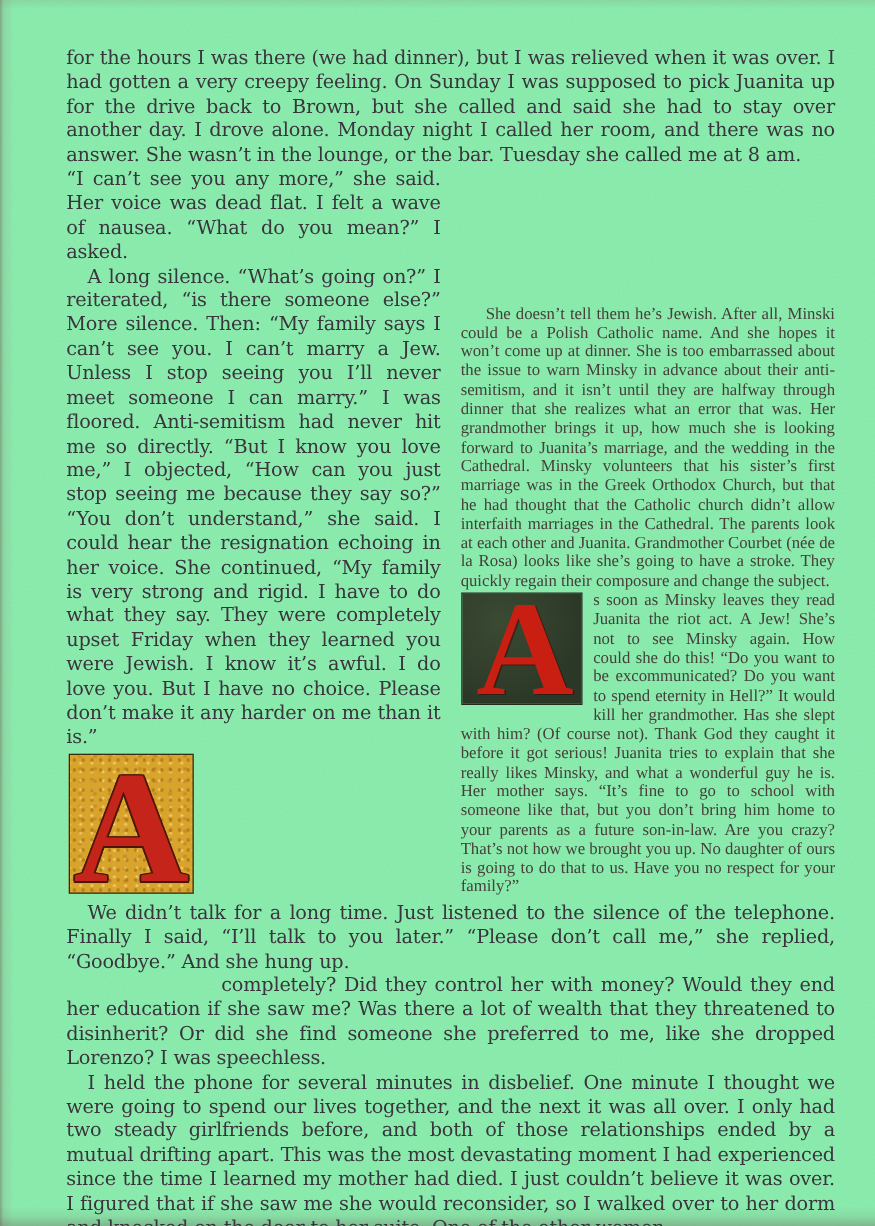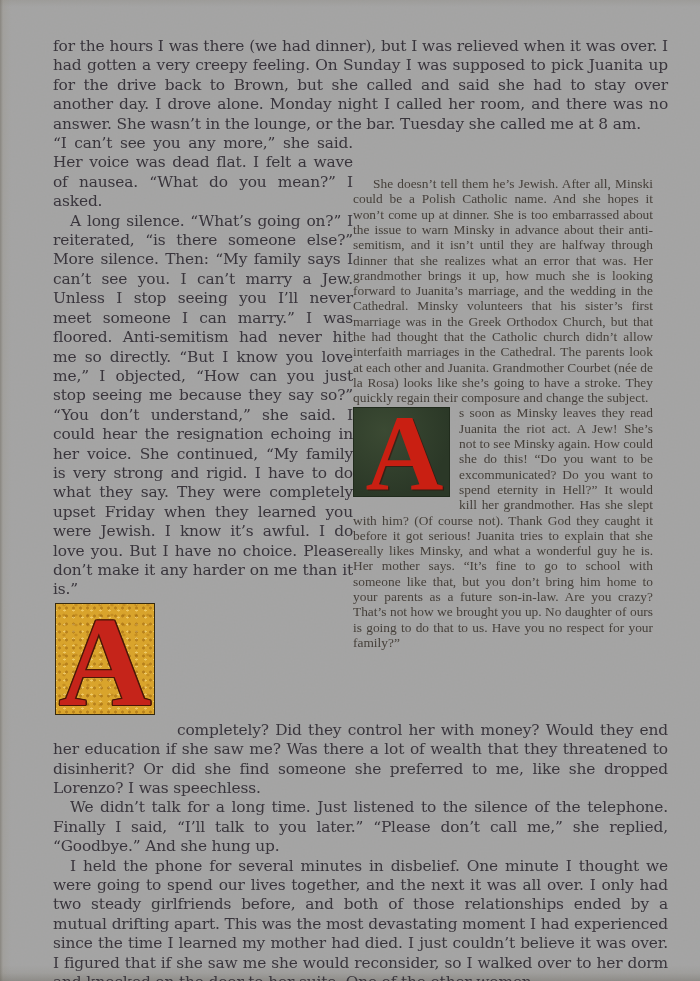--- a/index.html
+++ b/index.html
@@ -1,19 +1,19 @@
 <!DOCTYPE html>
 <html><head>
 <meta charset="utf-8">
 <style>
   html,body{margin:0;padding:0;background:#777;}
   .page{
     position:relative;
     width:700px;height:981px;
-    background:#a3a3a3;
+    background:#86efac;
     overflow:hidden;
     font-kerning:normal;
   }
   .texture-svg{position:absolute;inset:0;pointer-events:none;}
   .edge-left{
     position:absolute;left:0;top:0;width:12px;height:100%;
     background:linear-gradient(90deg, rgba(110,104,92,0.50) 0px, rgba(150,144,130,0.22) 3px, rgba(160,154,140,0.0) 11px);
     pointer-events:none;
   }
   .edge-bottom{
@@ -44,21 +44,22 @@
     font-size:13.4px;
     line-height:15.3px;
     color:#46403a;
     text-align:justify;
   }
   .indent{text-indent:17px;}
   .indent-sub{text-indent:20px;margin-top:36px;}
   .hang-first{text-indent:124px;}
   .cols{
     display:flex;
-    align-items:flex-start;
+    gap:16px;
+    align-items:flex-end;
   }
   .col{width:300px;}
   .col::after{content:"";display:block;clear:both;}
   .col-right{padding-top:6px;}
   
   .dropcap-gold{
     float:left;
     width:100px;height:112px;
     margin:3px 12px 2px 2px;
     border:1px solid #35290f;
@@ -142,19 +143,19 @@
       </div>
       <div class="col col-right">
         <p class="sub indent-sub">She doesn’t tell them he’s Jewish. After all, Minski could be a Polish Catholic name. And she hopes it won’t come up at dinner. She is too embarrassed about the issue to warn Minsky in advance about their anti-semitism, and it isn’t until they are halfway through dinner that she realizes what an error that was. Her grandmother brings it up, how much she is looking forward to Juanita’s marriage, and the wedding in the Cathedral. Minsky volunteers that his sister’s first marriage was in the Greek Orthodox Church, but that he had thought that the Catholic church didn’t allow interfaith marriages in the Cathedral. The parents look at each other and Juanita. Grandmother Courbet (née de la Rosa) looks like she’s going to have a stroke. They quickly regain their composure and change the subject.</p>
         <p class="sub"><span class="dropcap-green">
               <span class="dc-letter-green">A</span>
             </span><span>s soon as Minsky leaves they read Juanita the riot act. A Jew! She’s not to see Minsky again. How could she do this!  “Do you want to be excommunicated? Do you want to spend eternity in Hell?” It would kill her grandmother. Has she slept with him? (Of course not). Thank God they caught it before it got serious! Juanita tries to explain that she really likes Minsky, and what a wonderful guy he is. Her mother says. “It’s fine to go to school with someone like that, but you don’t bring him home to your parents as a future son-in-law. Are you crazy? That’s not how we brought you up. No daughter of ours is going to do that to us. Have you no respect for your family?”</span></p>
       </div>
     </div>
 
     <div class="sec-outro">
+      <p class="main indent">We didn’t talk for a long time. Just listened to the silence of the telephone. Finally I said, “I’ll talk to you later.” “Please don’t call me,” she replied, “Goodbye.” And she hung up.</p>
       <p class="main hang-first">completely? Did they control her with money? Would they end her education if she saw me? Was there a lot of wealth that they threatened to disinherit? Or did she find someone she preferred to me, like she dropped Lorenzo? I was speechless.</p>
-      <p class="main indent">We didn’t talk for a long time. Just listened to the silence of the telephone. Finally I said, “I’ll talk to you later.” “Please don’t call me,” she replied, “Goodbye.” And she hung up.</p>
       <p class="main indent">I held the phone for several minutes in disbelief. One minute I thought we were going to spend our lives together, and the next it was all over. I only had two steady girlfriends before, and both of those relationships ended by a mutual drifting apart. This was the most devastating moment I had experienced since the time I learned my mother had died. I just couldn’t believe it was over. I figured that if she saw me she would reconsider, so I walked over to her dorm and knocked on the door to her suite. One of the other women</p>
     </div>
 
   </div>
 </div>
 
 </body></html>

